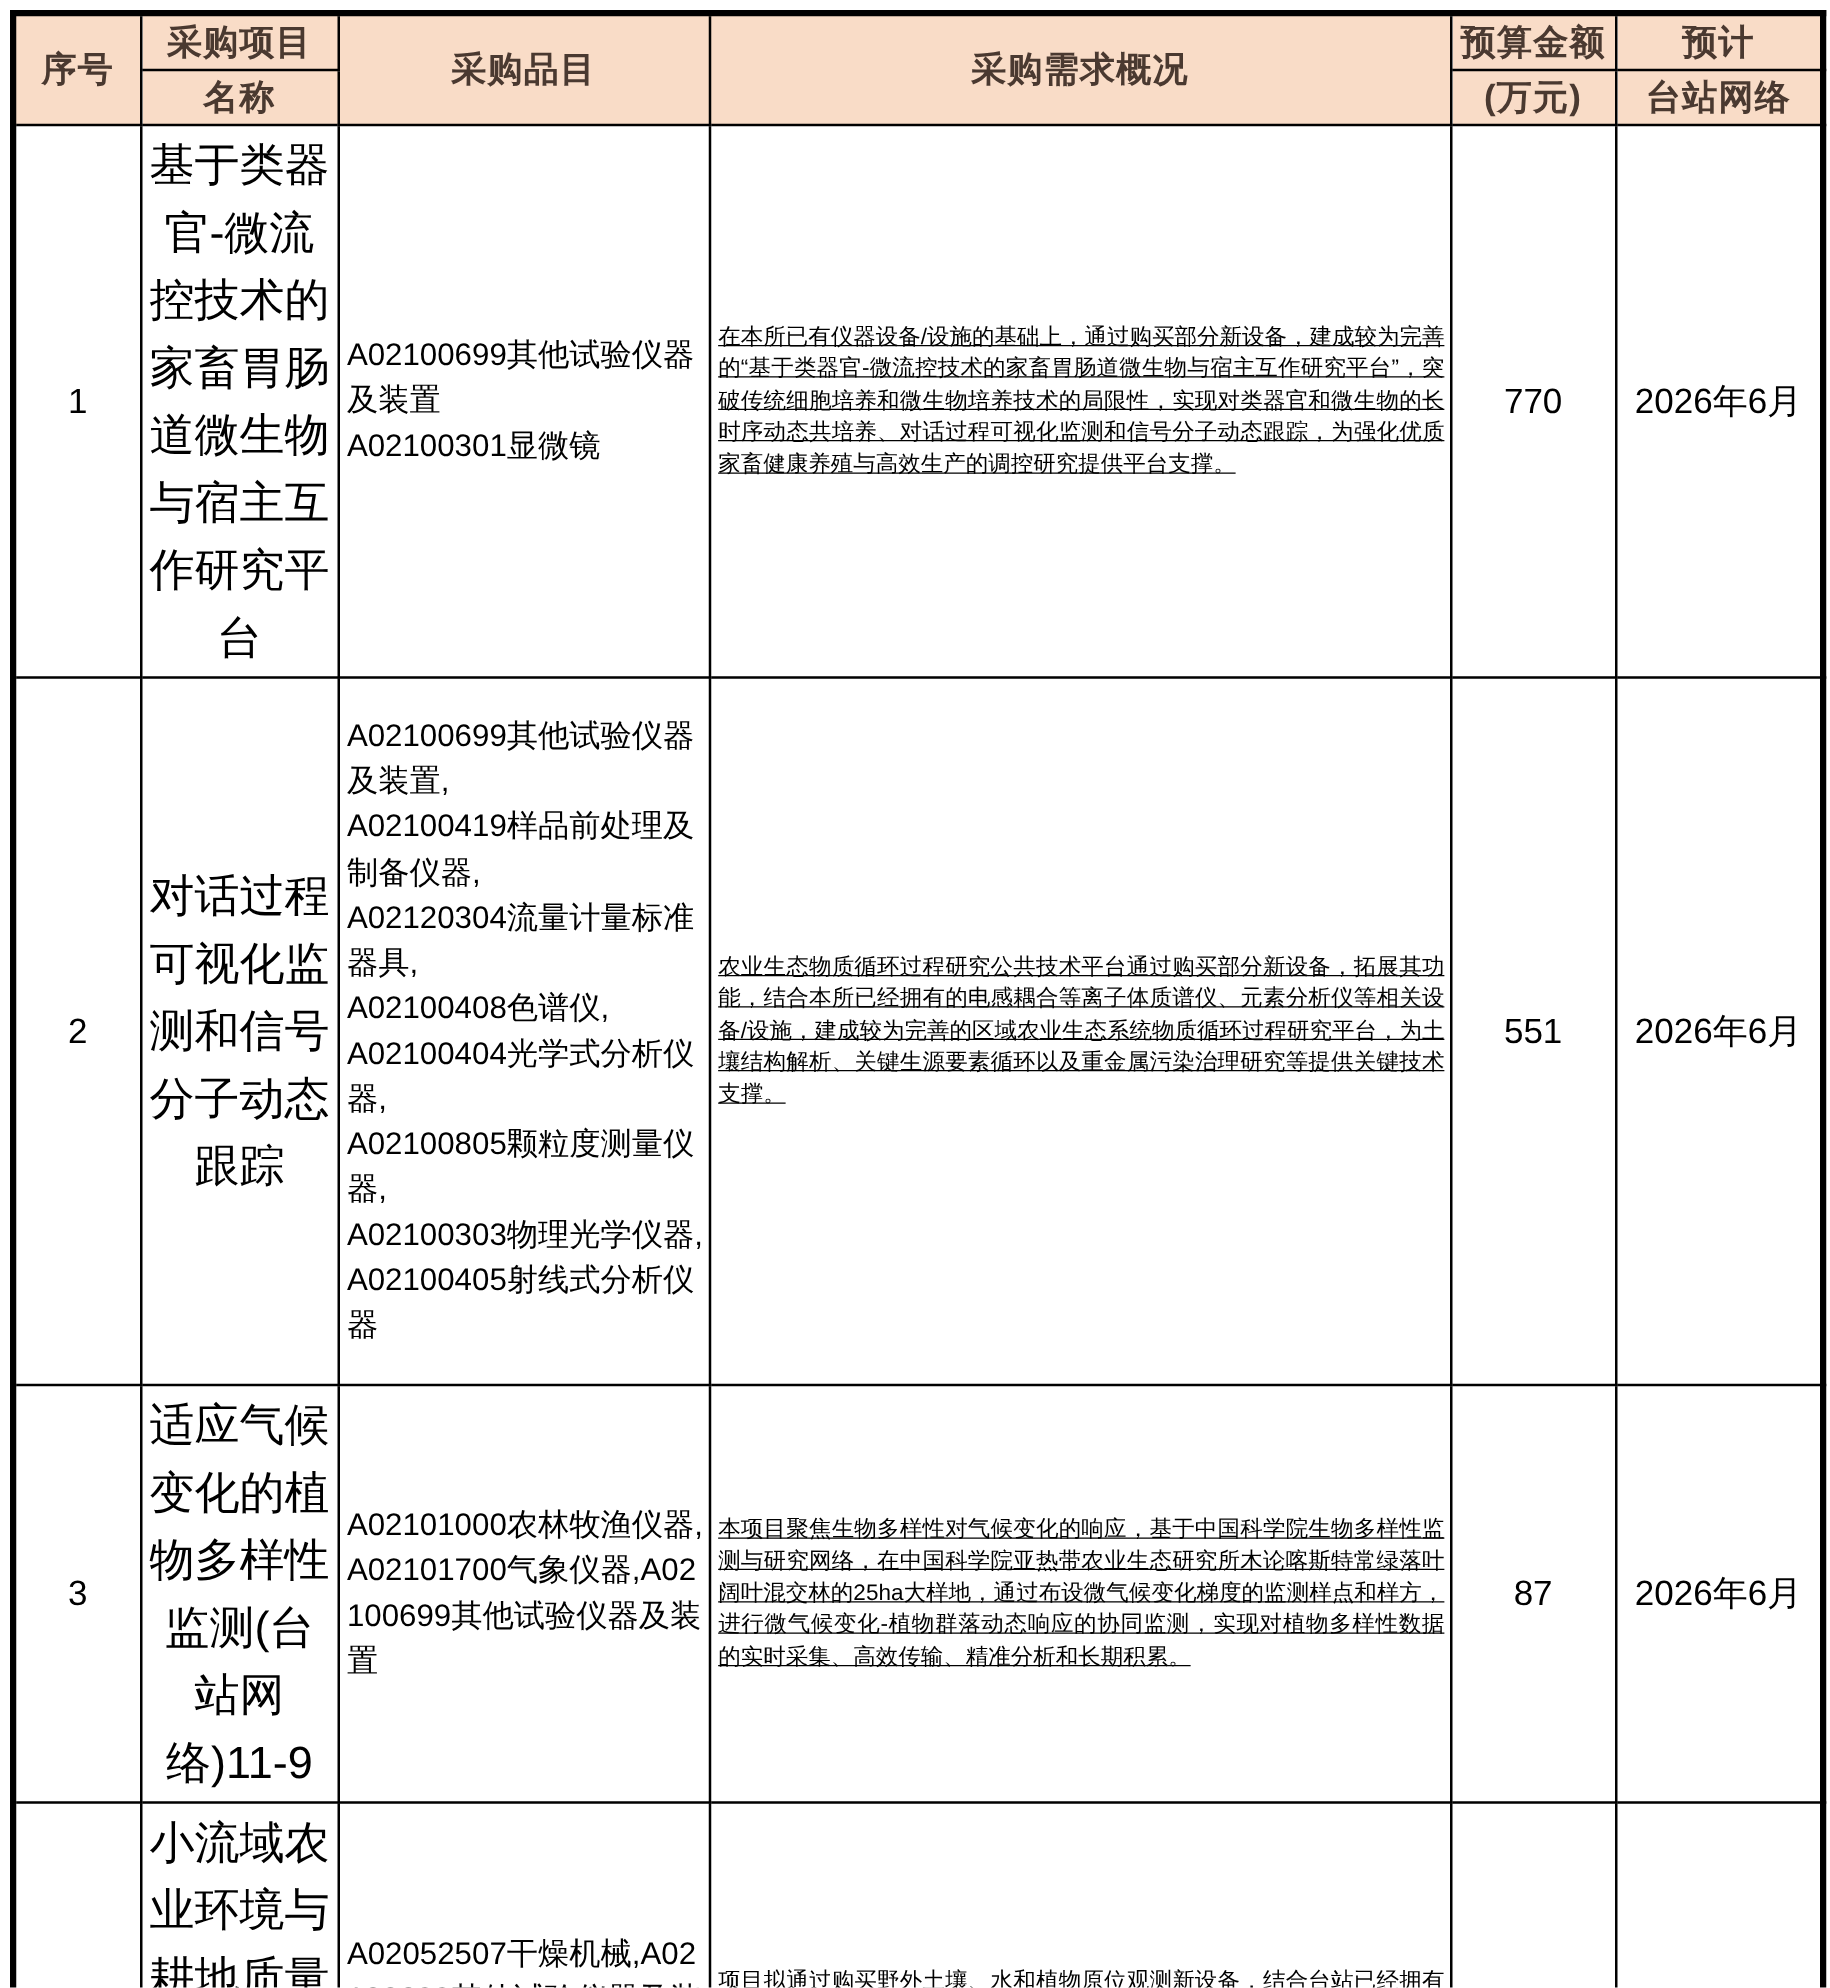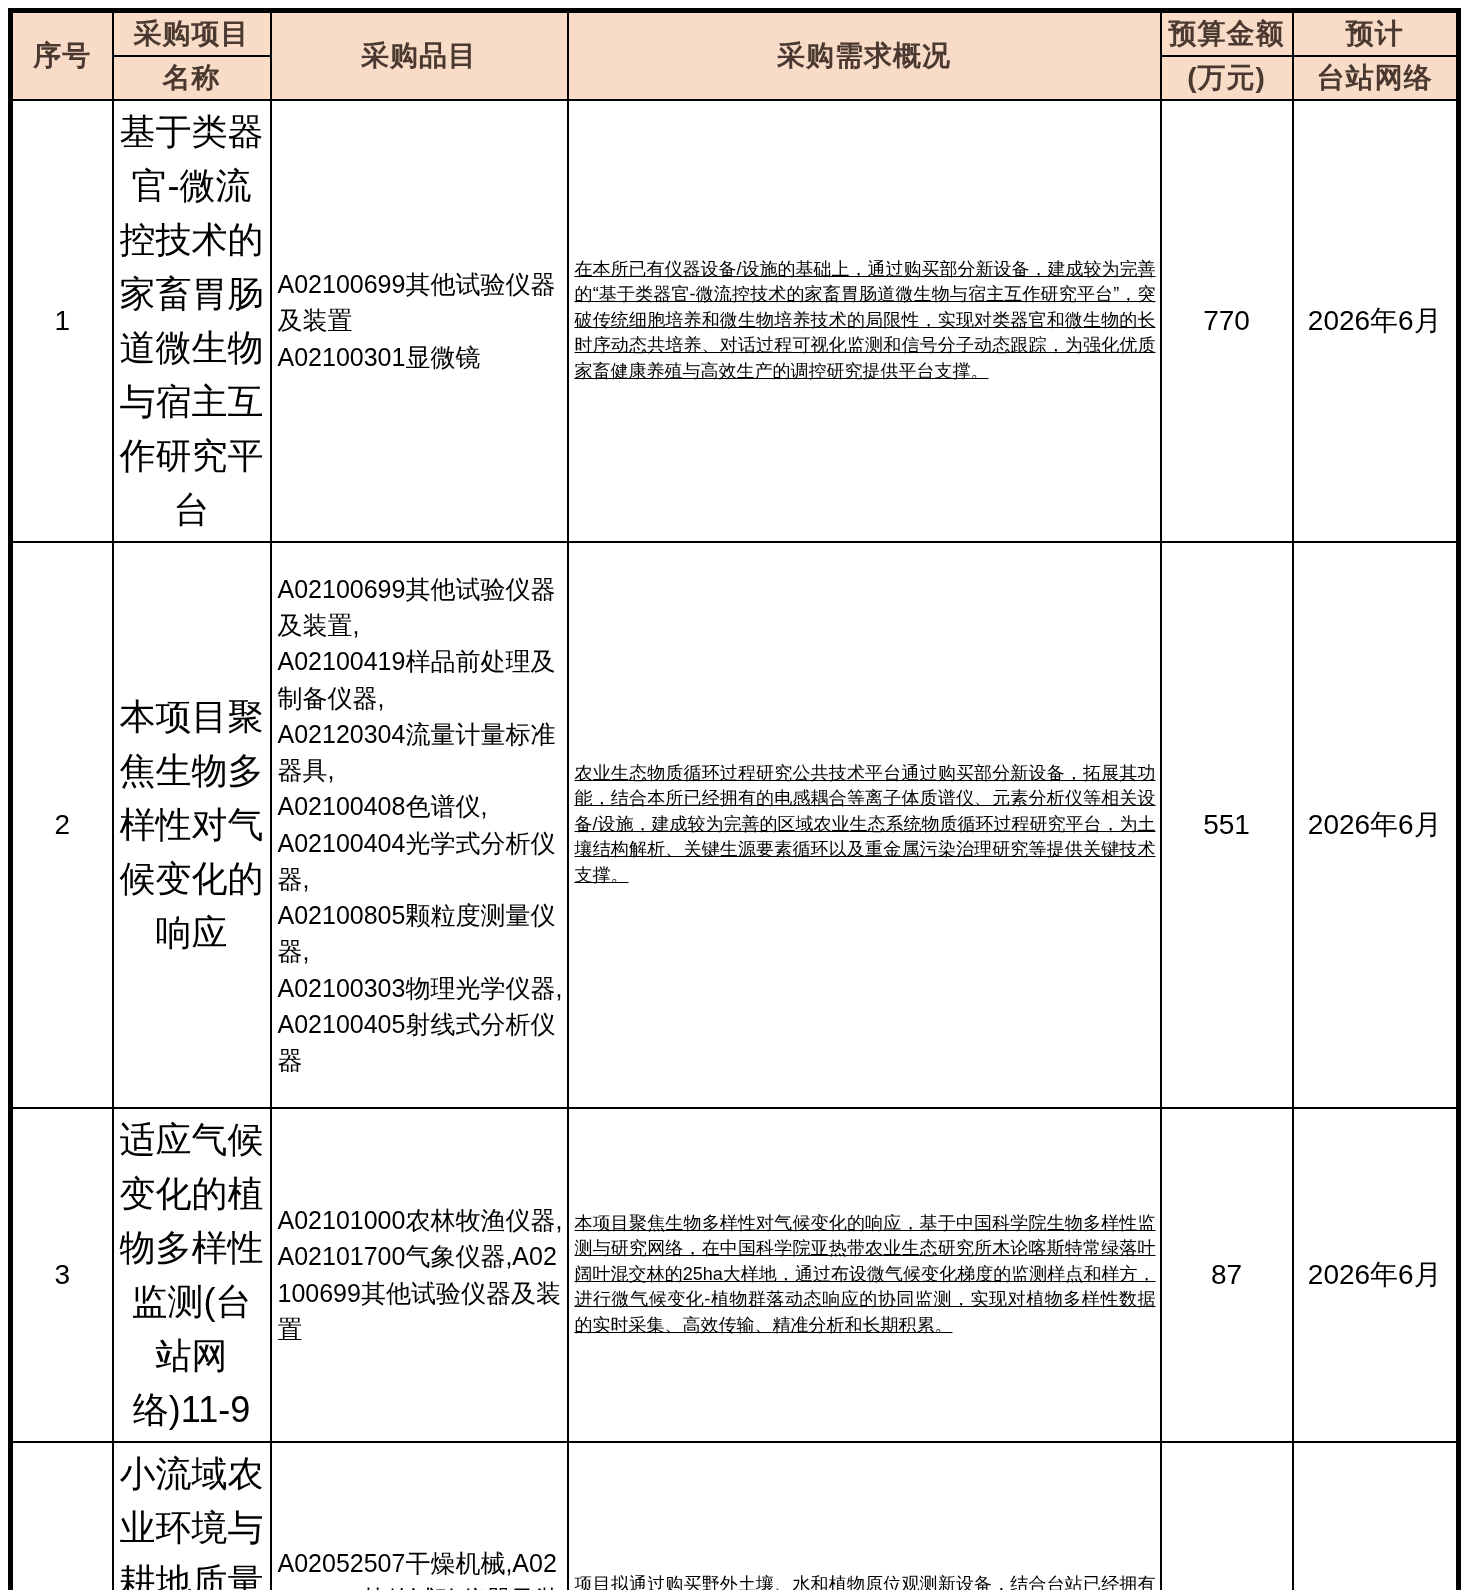--- a/index.html
+++ b/index.html
@@ -112,21 +112,21 @@
         <td class="cell-no">1</td>
         <td class="cell-name">基于类器官-微流控技术的家畜胃肠道微生物与宿主互作研究平台</td>
         <td class="cell-items">A02100699其他试验仪器及装置
 A02100301显微镜</td>
         <td class="cell-overview">在本所已有仪器设备/设施的基础上，通过购买部分新设备，建成较为完善的“基于类器官-微流控技术的家畜胃肠道微生物与宿主互作研究平台”，突破传统细胞培养和微生物培养技术的局限性，实现对类器官和微生物的长时序动态共培养、对话过程可视化监测和信号分子动态跟踪，为强化优质家畜健康养殖与高效生产的调控研究提供平台支撑。</td>
         <td class="cell-budget">770</td>
         <td class="cell-date">2026年6月</td>
       </tr>
       <tr style="height:566px">
         <td class="cell-no">2</td>
-        <td class="cell-name">本项目聚焦生物多样性对气候变化的响应</td>
+        <td class="cell-name">对话过程可视化监测和信号分子动态跟踪</td>
         <td class="cell-items">A02100699其他试验仪器及装置,
 A02100419样品前处理及制备仪器,
 A02120304流量计量标准器具,
 A02100408色谱仪,
 A02100404光学式分析仪器,
 A02100805颗粒度测量仪器,
 A02100303物理光学仪器,
 A02100405射线式分析仪器</td>
         <td class="cell-overview">农业生态物质循环过程研究公共技术平台通过购买部分新设备，拓展其功能，结合本所已经拥有的电感耦合等离子体质谱仪、元素分析仪等相关设备/设施，建成较为完善的区域农业生态系统物质循环过程研究平台，为土壤结构解析、关键生源要素循环以及重金属污染治理研究等提供关键技术支撑。</td>
         <td class="cell-budget">551</td>

